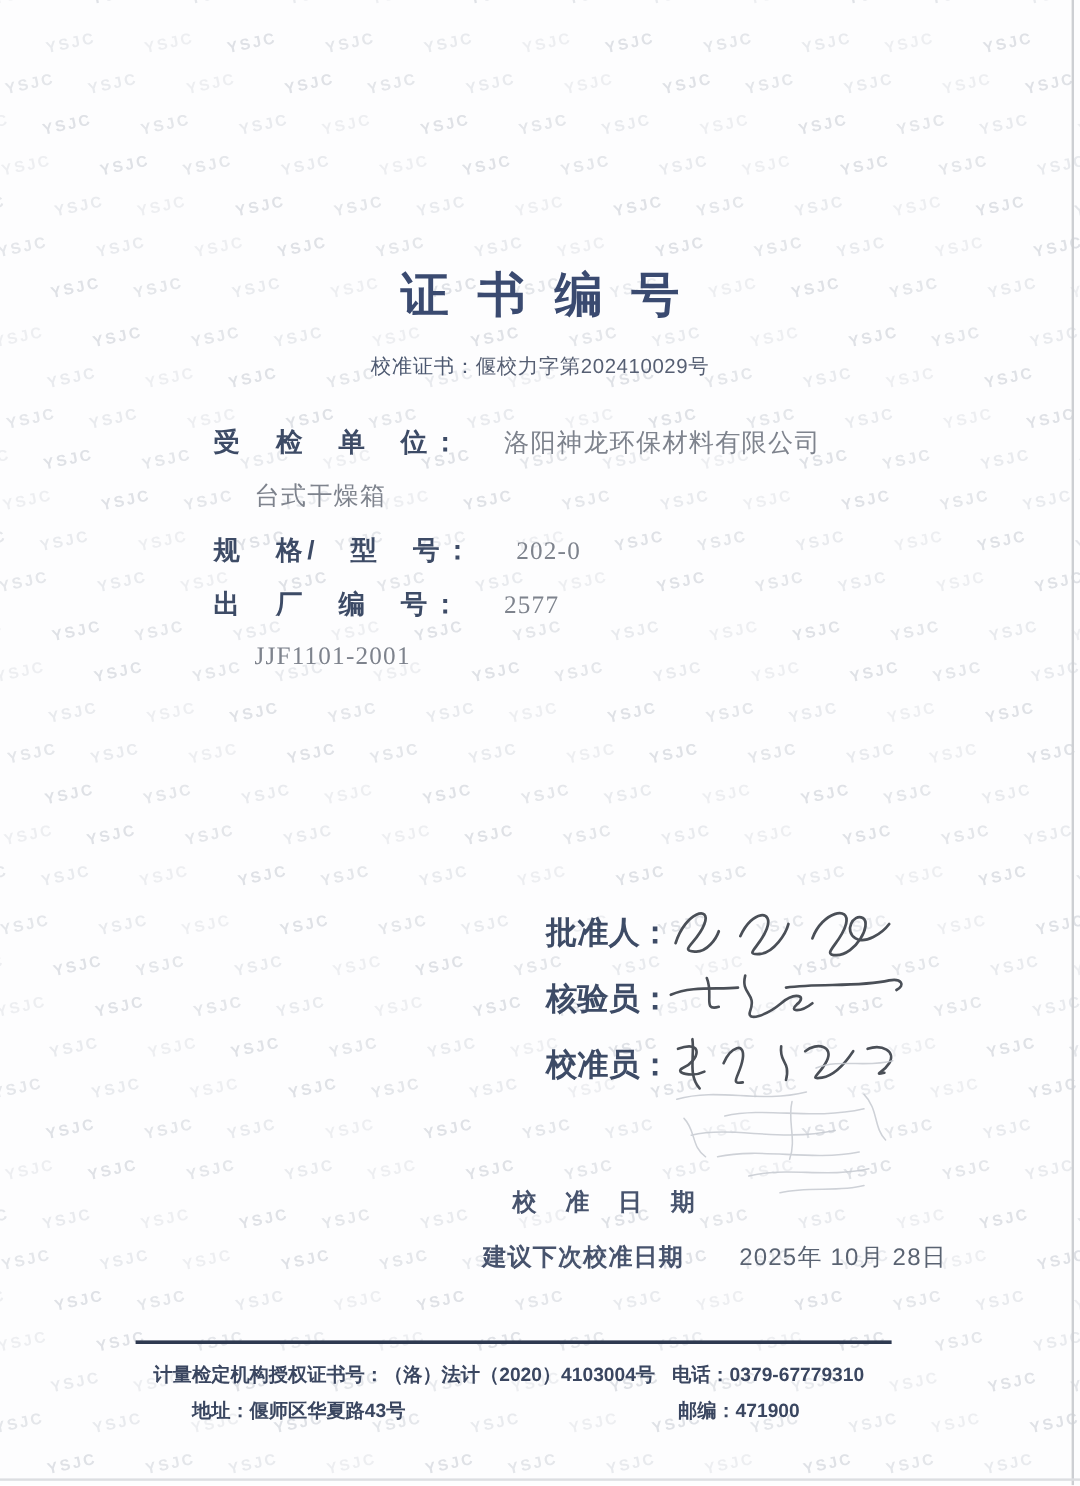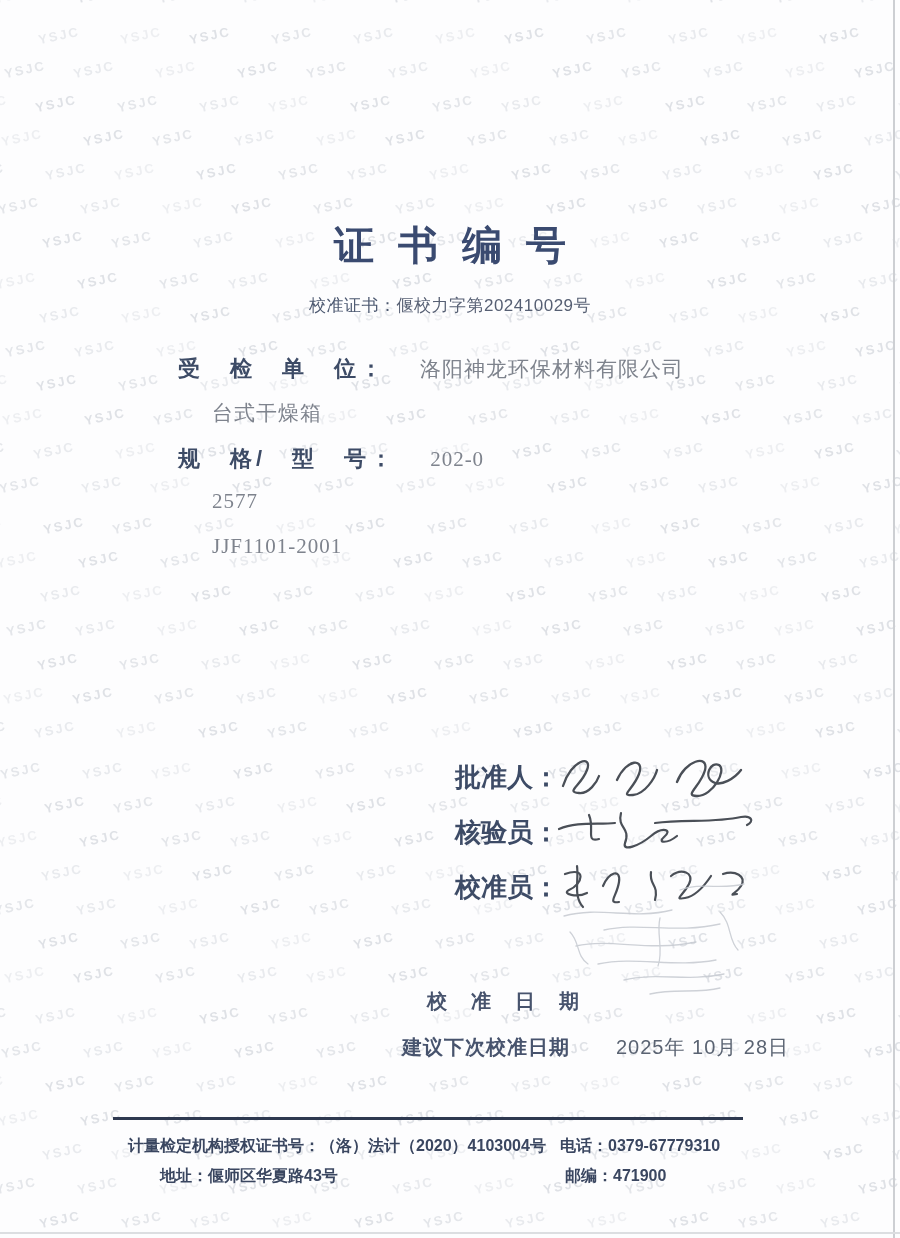--- a/index.html
+++ b/index.html
@@ -534,20 +534,21 @@
         <span class="field-value">洛阳神龙环保材料有限公司</span>
       </div>
       <div class="field-row">
         <span class="field-value">台式干燥箱</span>
       </div>
       <div class="field-row">
         <span class="field-label">规　格/　型　号：</span>
         <span class="field-value">202-0</span>
       </div>
       <div class="field-row">
+        <span class="field-label">出　厂　编　号：</span>
         <span class="field-value">2577</span>
       </div>
       <div class="field-row">
         <span class="field-value">JJF1101-2001</span>
       </div>
     </div>
 
     <div class="sig-block">
       <div class="sig-row">
         <span class="sig-label">批准人：</span><svg class="sig-svg" width="210" height="54" viewBox="0 0 210 54">

